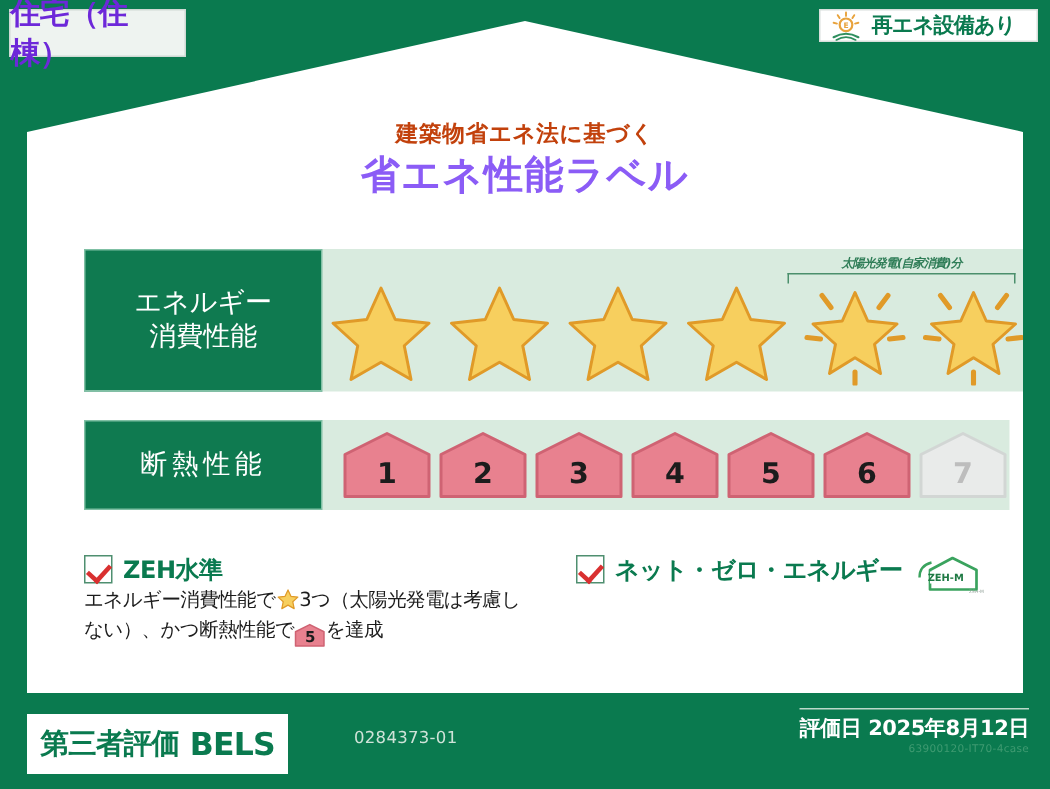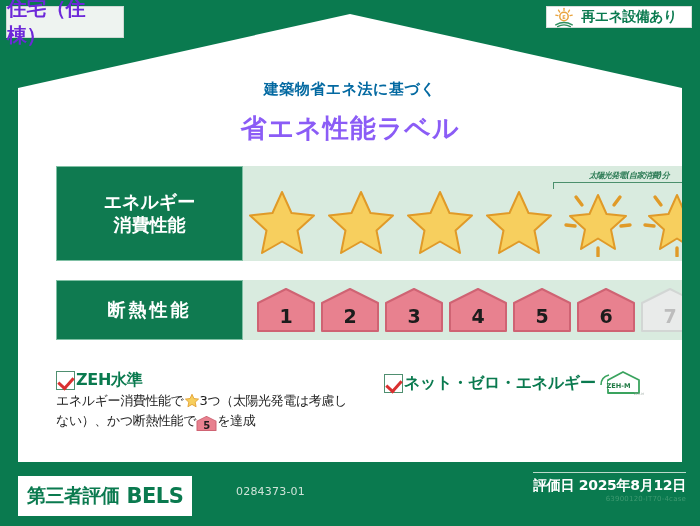--- a/index.html
+++ b/index.html
@@ -58,44 +58,44 @@
     background: #ffffff;
     clip-path: polygon(0% 100%, 0% 16.5%, 50% 0%, 100% 16.5%, 100% 100%);
     z-index: 10;
   }
 
   .title-block {
     position: absolute; left: 0; right: 0; top: 66px;
     text-align: center;
   }
   .title-sub {
-    color: #0369a1; font-size: 15px; font-weight: bold;
-    letter-spacing: 0.5px; margin-bottom: 12px; text-align: center;
+    color: #c2410c; font-size: 15px; font-weight: bold;
+    letter-spacing: 0.5px; margin-bottom: 0; text-align: center;
   }
   .title-main {
     color: #8b5cf6; font-size: 26px; font-weight: bold;
     letter-spacing: 1px;
   }
 
   
   .perf-row {
     position: absolute;
     display: flex; align-items: stretch;
     left: 38px; width: 612px;
   }
   .perf-row.energy { top: 152px; height: 95px; }
   .perf-row.insul  { top: 266px; height: 60px; }
 
   .perf-label {
-    width: 187px; flex: none;
+    width: 159px; flex: none;
     background: #0f7a50;
     border: 1px solid #7fc0a4;
     display: flex; flex-direction: column;
     align-items: center; justify-content: center;
-    color: #ffffff; font-weight: bold;
+    color: #ffffff; font-weight: normal;
     line-height: 1.25; letter-spacing: 0px;
   }
   .perf-row.energy .perf-label { font-size: 18px; }
   .perf-row.insul  .perf-label { font-size: 18px; letter-spacing: 3px; }
 
   .perf-value {
     flex: 1;
     background: #d9ebdf;
     position: relative;
     display: flex; align-items: center;
@@ -143,21 +143,21 @@
 
   
   .criteria {
     position: absolute;
     top: 356px; left: 38px; width: 624px;
     display: flex;
   }
   .crit-col { width: 50%; padding-right: 14px; position: relative; }
   .crit-col.right { padding-left: 16px; border-left: 0; }
 
-  .crit-head { display: flex; align-items: center; gap: 1px; }
+  .crit-head { display: flex; gap: 7px; }
   .chk {
     width: 19px; height: 19px; flex: none;
     border: 1px solid #4f8f70; background: #fff;
     position: relative;
   }
   .chk::after {
     content: ""; position: absolute;
     left: 4px; top: 2px; width: 7px; height: 12px;
     border: solid #d93030; border-width: 0 3px 3px 0;
     transform: rotate(42deg);

